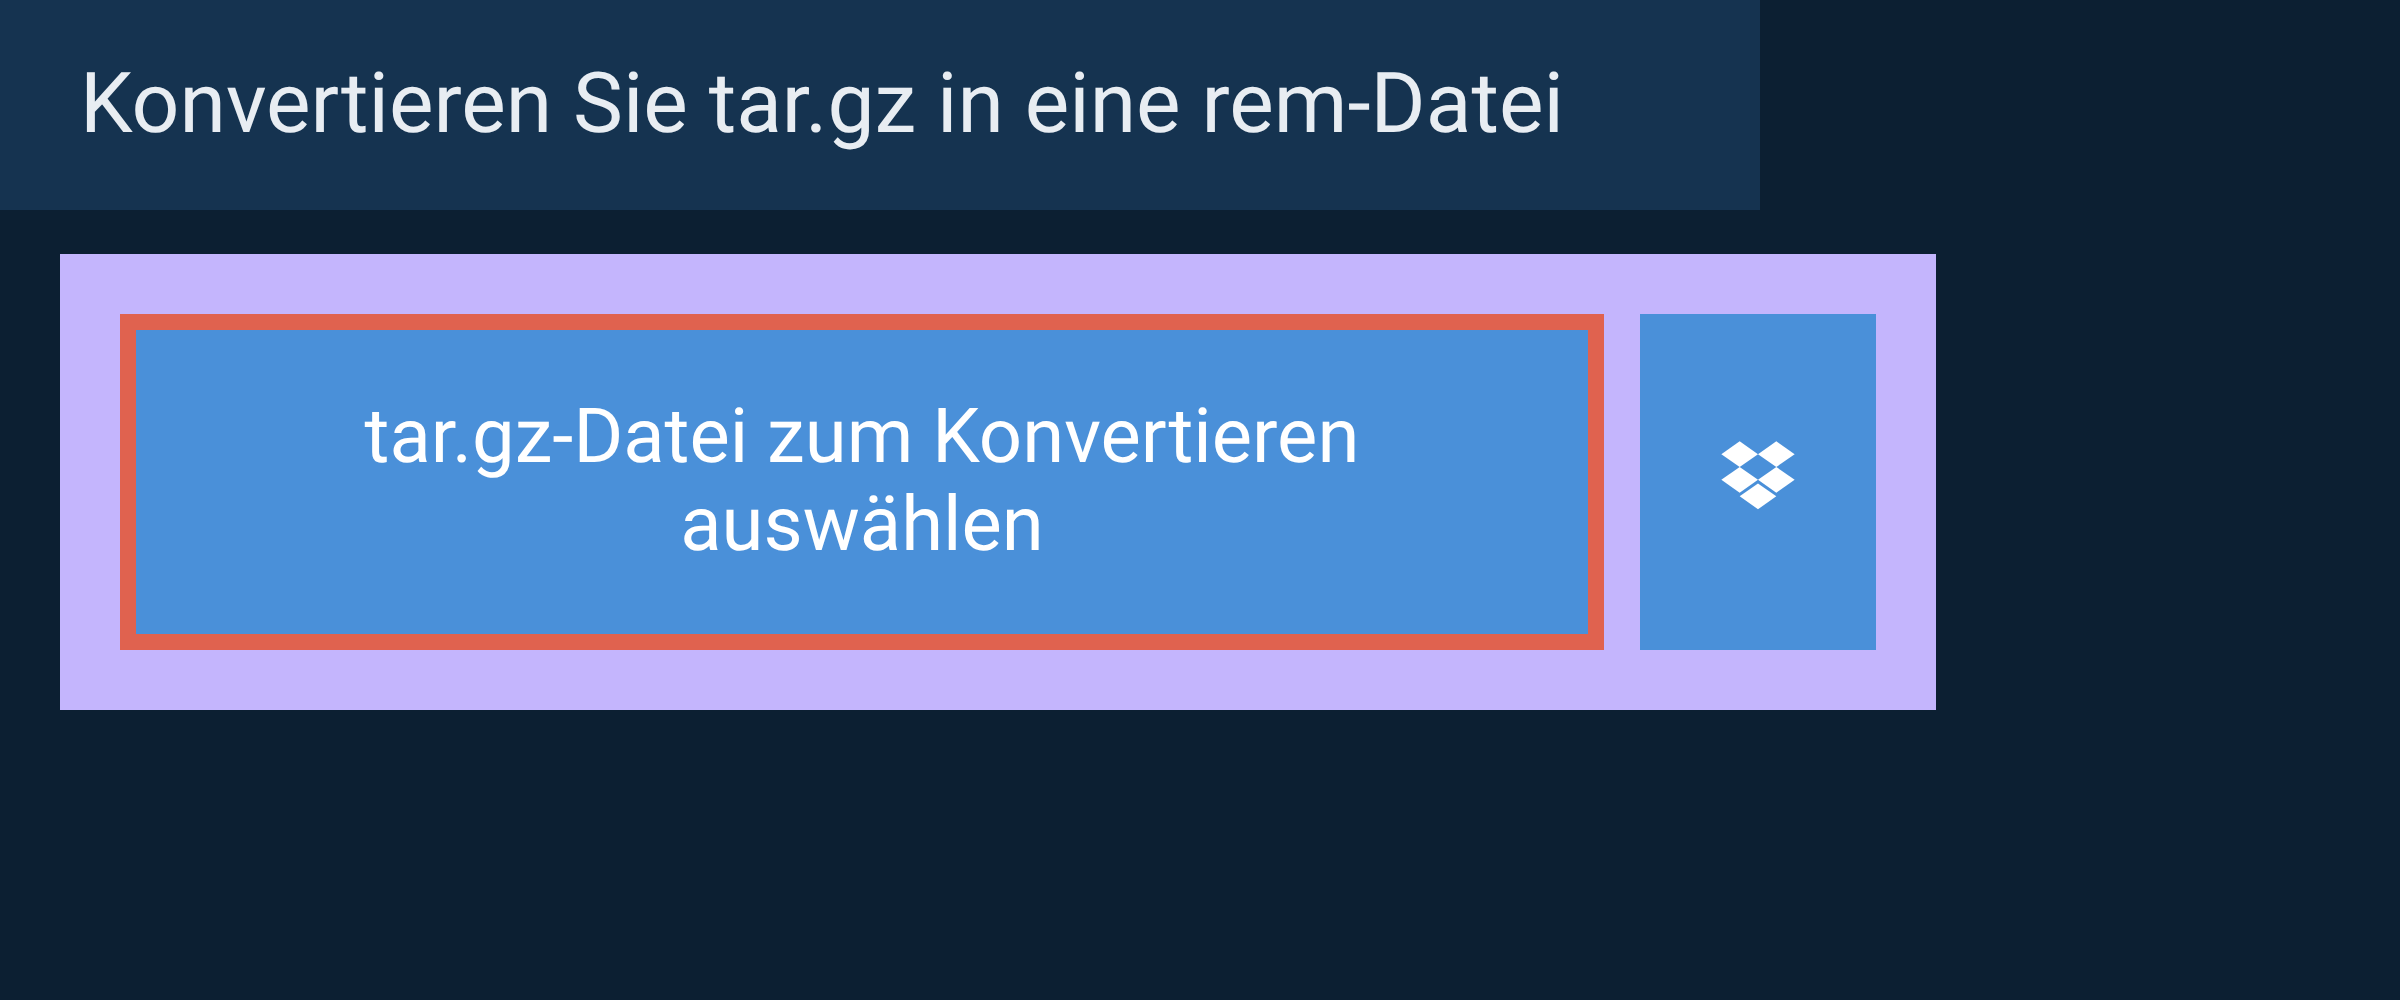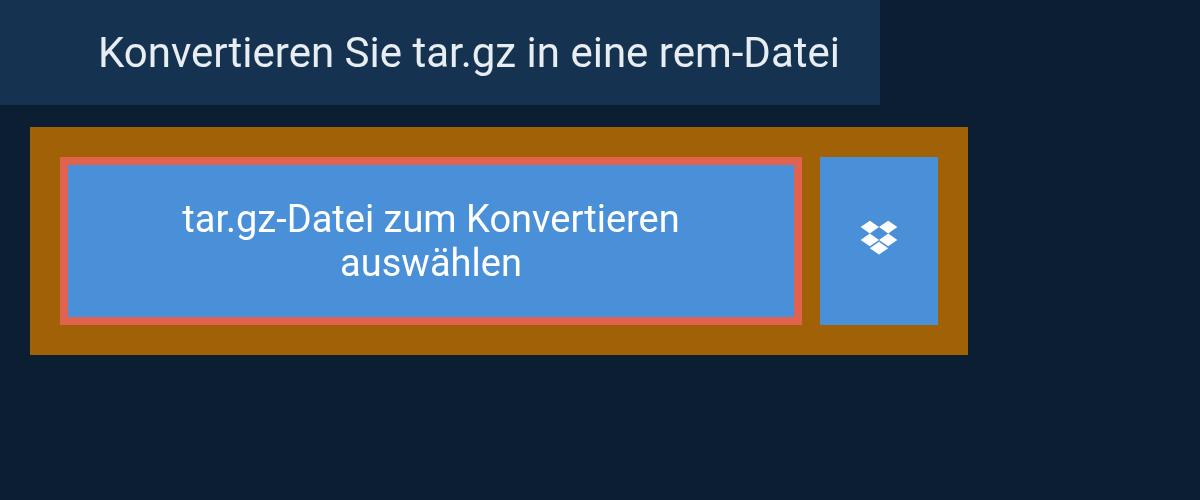--- a/index.html
+++ b/index.html
@@ -13,24 +13,23 @@
     .header-bar {
       background: #153350;
       padding: 28px 40px;
       display: inline-block;
       min-width: 880px;
     }
     .header-title {
       color: #e8edf2;
       font-size: 42px;
       font-weight: 400;
-      text-align: right;
     }
     .upload-panel {
-      background: #a16207;
+      background: #c4b5fd;
       margin: 22px 42px 0 30px;
       padding: 30px;
       display: flex;
       gap: 18px;
       align-items: stretch;
       width: 938px;
     }
     .select-file-button {
       flex: 1;
       background: #4a90d9;

